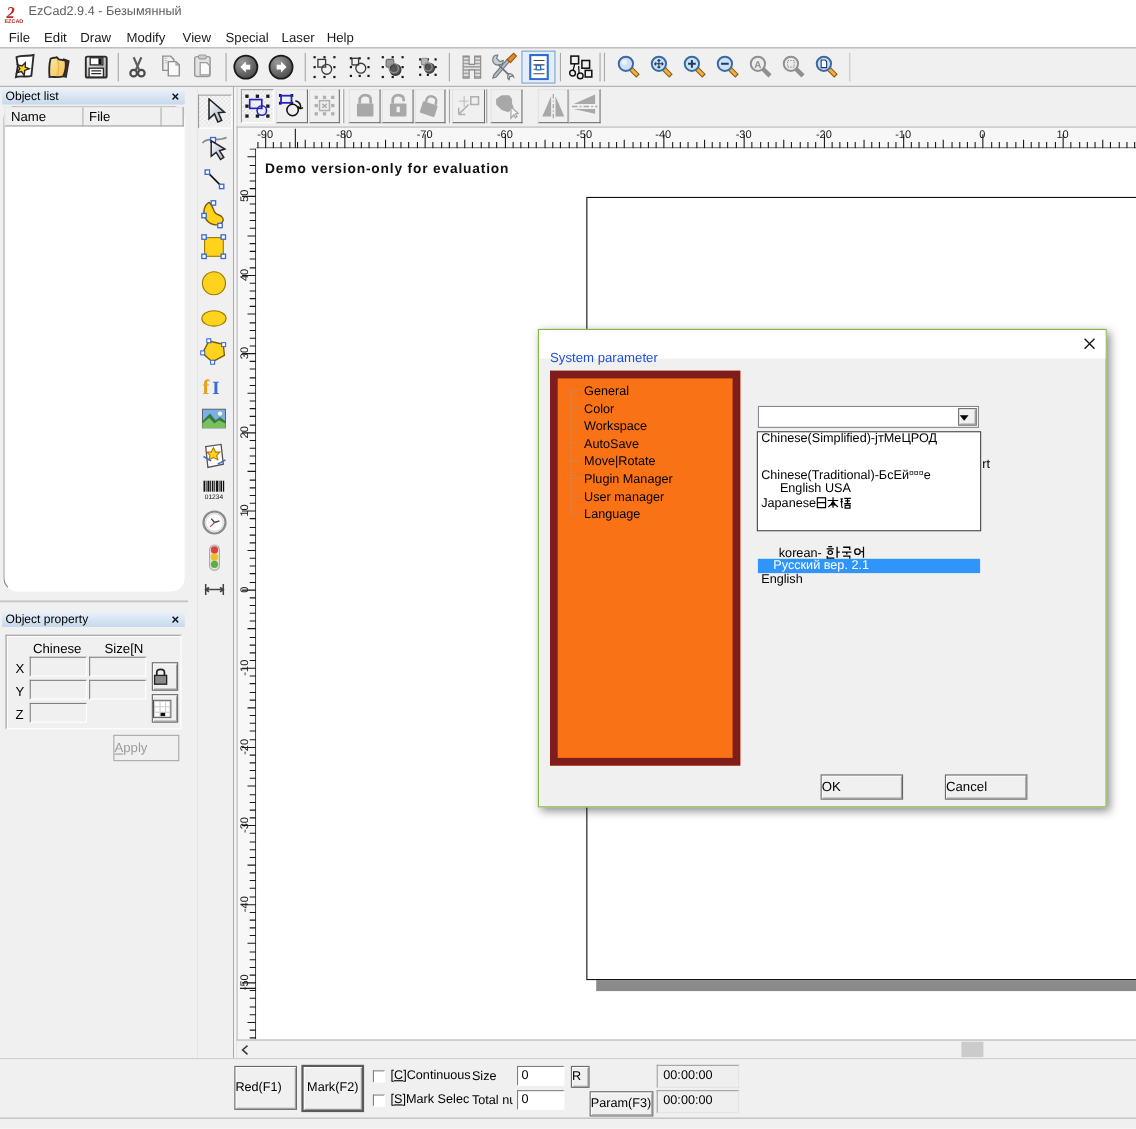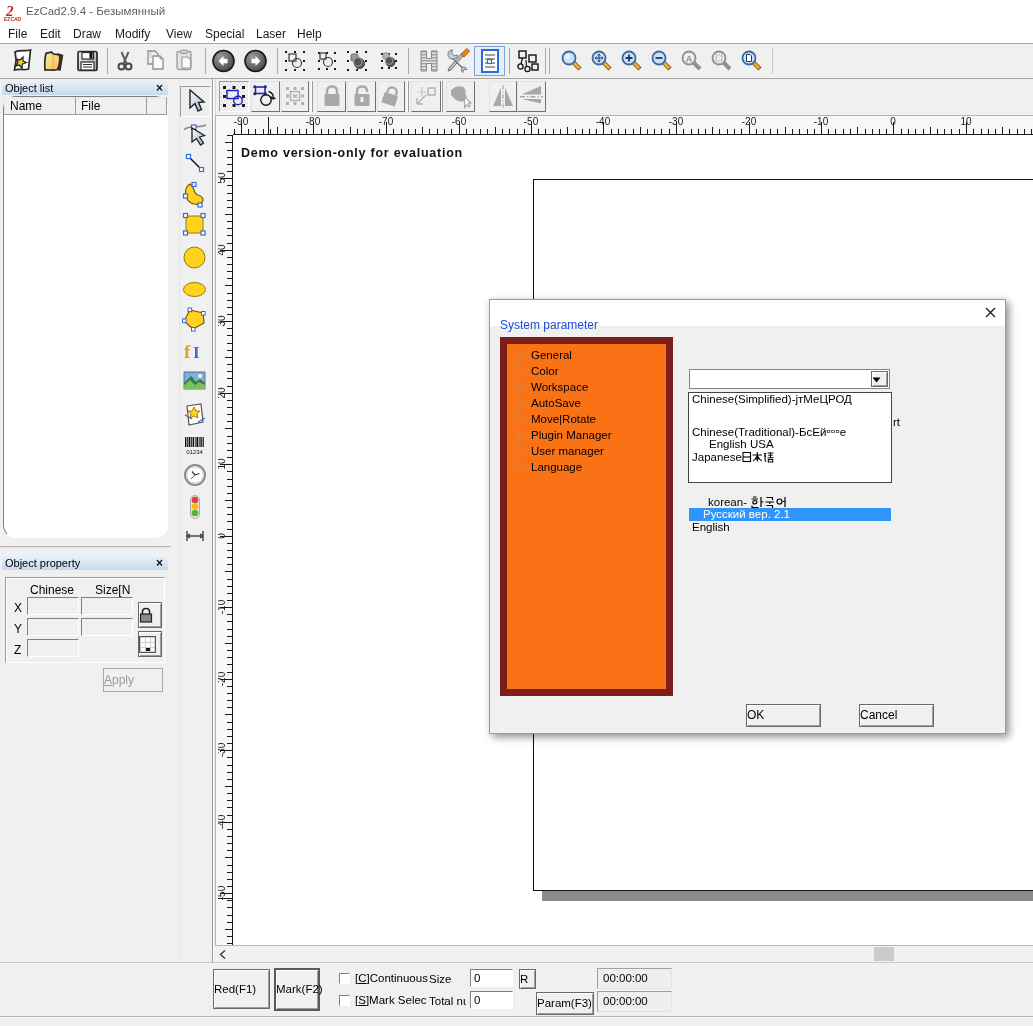--- a/index.html
+++ b/index.html
@@ -612,21 +612,21 @@
     <div style="height:12.7px;padding-left:14px;background:#2f95fa;color:#ffffff;">Русский вер. 2.1</div>
     <div style="height:12.7px;padding-left:3px;">English</div>
   </div>
 
   <div class="abs btn" style="left:256px;top:404px;width:75px;height:23px;line-height:21px;font-size:12px;">OK</div>
   <div class="abs btn" style="left:369px;top:404px;width:75px;height:23px;line-height:21px;font-size:12px;">Cancel</div>
 </div>
 
 <div class="abs" style="left:0;top:963px;width:1033px;height:53px;background:#f0f0f0;">
   <div class="abs btn" style="left:213px;top:6px;width:57px;height:40px;font-size:11.5px;line-height:38px;">Red(F1)</div>
-  <div class="abs" style="left:274px;top:5px;width:46px;height:43px;border:2px solid #5a5a5a;background:#f0f0f0;box-shadow:inset 1px 1px 0 #ffffff, inset -1px -1px 0 #9d9d9d;text-align:center;line-height:39px;font-size:11.5px;">Mark(F2)</div>
+  <div class="abs" style="left:274px;top:5px;width:57px;height:43px;border:2px solid #5a5a5a;background:#f0f0f0;box-shadow:inset 1px 1px 0 #ffffff, inset -1px -1px 0 #9d9d9d;text-align:center;line-height:39px;font-size:11.5px;">Mark(F2)</div>
   <div class="abs sunken" style="left:339px;top:10px;width:11px;height:11px;background:#ffffff;"></div>
   <div class="abs" style="left:355px;top:9px;font-size:11.5px;">[<u>C</u>]Continuous</div>
   <div class="abs sunken" style="left:339px;top:32px;width:11px;height:11px;background:#ffffff;"></div>
   <div class="abs" style="left:355px;top:31px;font-size:11.5px;">[<u>S</u>]Mark Selec</div>
   <div class="abs" style="left:429px;top:10px;font-size:11.5px;">Size</div>
   <div class="abs" style="left:429px;top:32px;width:37px;overflow:hidden;white-space:nowrap;font-size:11.5px;">Total nu</div>
   <div class="abs sunken" style="left:470px;top:6px;width:43px;height:18px;background:#ffffff;font-size:11.5px;padding:2px 0 0 3px;">0</div>
   <div class="abs sunken" style="left:470px;top:28px;width:43px;height:18px;background:#ffffff;font-size:11.5px;padding:2px 0 0 3px;">0</div>
   <div class="abs btn" style="left:519px;top:6px;width:17px;height:20px;font-size:11.5px;line-height:18px;">R</div>
   <div class="abs btn" style="left:536px;top:29px;width:58px;height:23px;font-size:11.5px;line-height:21px;">Param(F3)</div>

